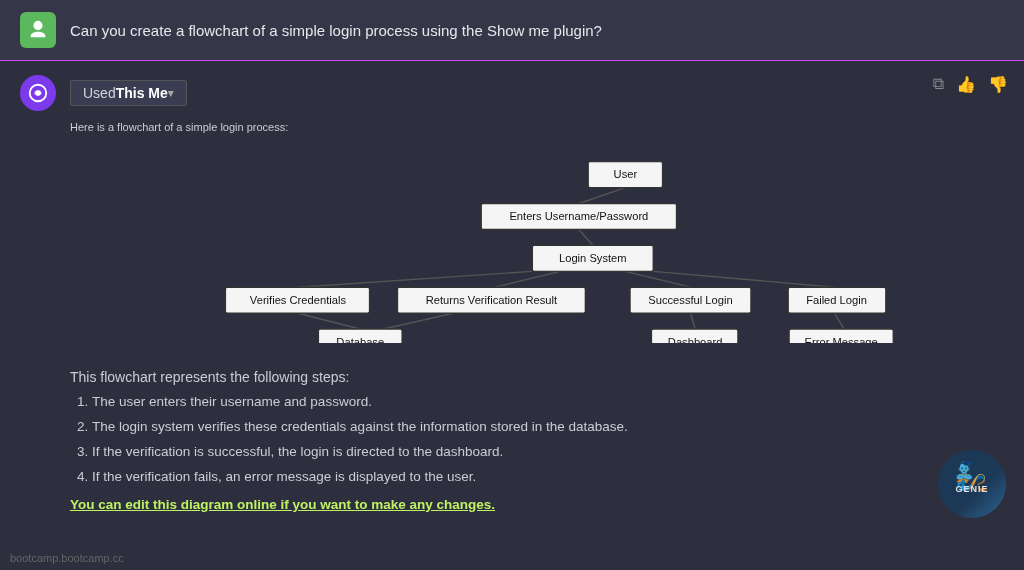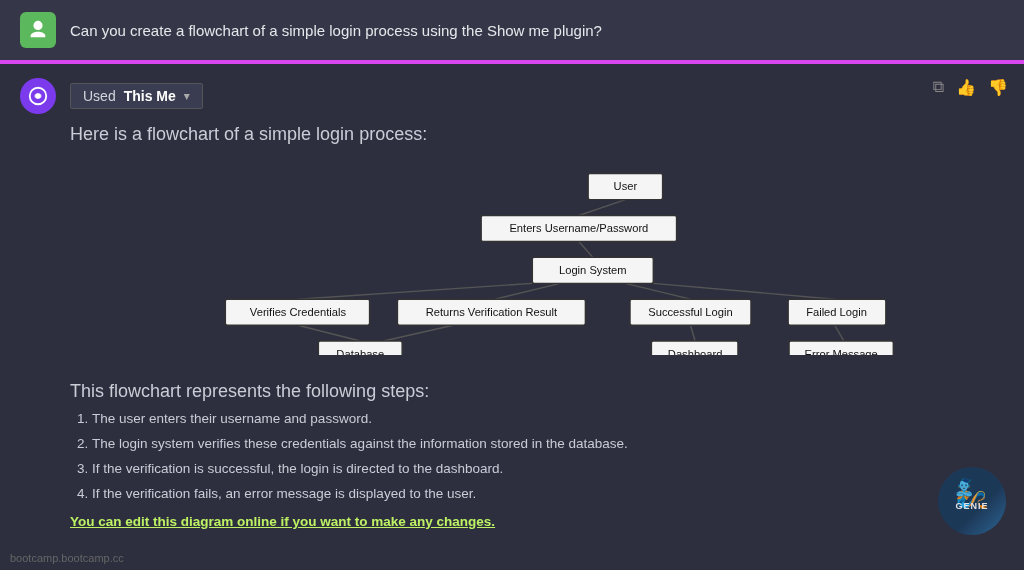--- a/index.html
+++ b/index.html
@@ -12,21 +12,21 @@
       overflow: hidden;
     }
 
     
     .top-bar {
       background-color: #353748;
       padding: 12px 20px;
       display: flex;
       align-items: center;
       gap: 14px;
-      border-bottom: 4px solid #d946ef;
+      border-bottom: 1px solid #d946ef;
     }
     .user-avatar {
       width: 36px;
       height: 36px;
       background: #5cb85c;
       border-radius: 6px;
       display: flex;
       align-items: center;
       justify-content: center;
       flex-shrink: 0;
@@ -63,21 +63,20 @@
       justify-content: center;
       flex-shrink: 0;
     }
     .plugin-badge {
       background: #3a3d52;
       border: 1px solid #555;
       border-radius: 2px;
       padding: 4px 12px;
       display: flex;
       align-items: center;
-      gap: 8px;
       cursor: pointer;
       font-size: 14px;
       color: #d1d5db;
     }
     .plugin-badge .bold { font-weight: 700; color: #fff; }
     .plugin-badge .chevron { font-size: 12px; color: #aaa; }
 
     
     .action-icons {
       position: absolute;
@@ -85,21 +84,21 @@
       right: 16px;
       display: flex;
       gap: 12px;
       color: #888;
     }
     .action-icons span { font-size: 16px; cursor: pointer; }
 
     
     .response-intro {
       margin-left: 50px;
-      font-size: 18px;
+      font-size: 11px;
       color: #c9cdd6;
       margin-bottom: 10px;
     }
 
     
     .flowchart-container {
       margin-left: 50px;
       margin-bottom: 26px;
       position: relative;
       height: 200px;
@@ -110,21 +109,21 @@
     }
 
     
     .steps-section {
       margin-left: 50px;
       font-size: 13.5px;
       color: #c9cdd6;
     }
     .steps-title {
       margin-bottom: 6px;
-      font-size: 18px;
+      font-size: 14px;
     }
     .steps-list {
       list-style: decimal;
       padding-left: 22px;
       line-height: 1.7;
     }
     .steps-list li {
       margin-bottom: 2px;
     }
 

